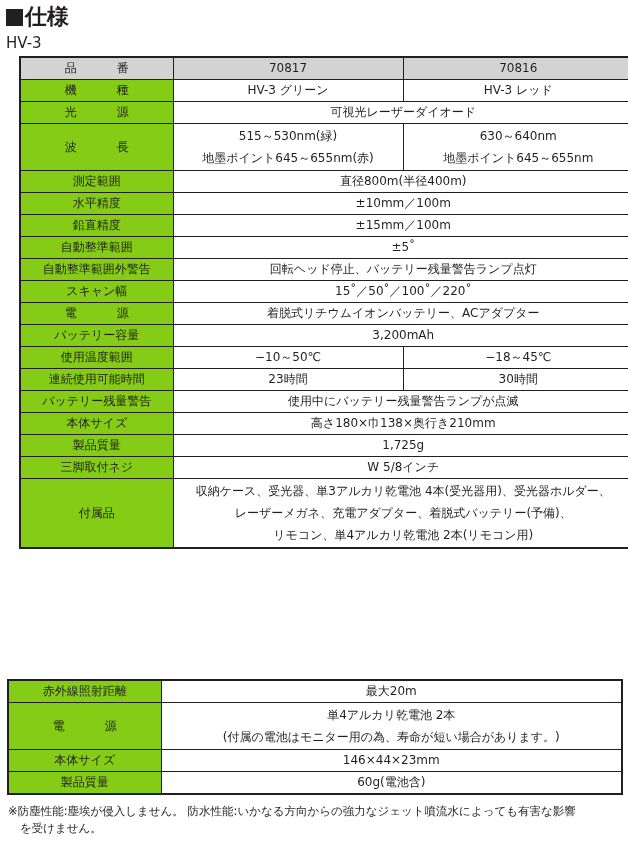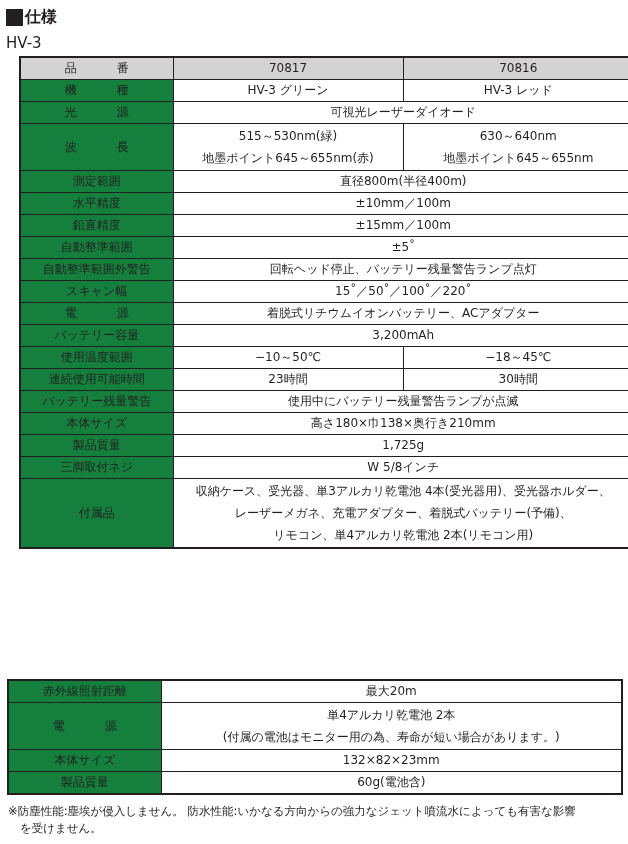--- a/index.html
+++ b/index.html
@@ -3,21 +3,21 @@
 <meta charset="utf-8">
 <style>
   html, body { margin: 0; padding: 0; background: #ffffff; }
   body {
     width: 628px; height: 844px; position: relative; overflow: hidden;
     font-family: "DejaVu Sans", "Liberation Sans", sans-serif;
     color: #231f20;
   }
   .title {
     position: absolute; left: 6px; top: 4px;
-    font-size: 16px; font-weight: bold; line-height: 26px; letter-spacing: 0px;
+    font-size: 22px; font-weight: bold; line-height: 26px; letter-spacing: 0px;
     display: flex; align-items: center;
   }
   .title .sq {
     display: inline-block; width: 17px; height: 17px; background: #231f20; margin-right: 2px;
   }
   .subtitle {
     position: absolute; left: 6px; top: 34px;
     font-size: 15px; line-height: 18px;
   }
   .section2 {
@@ -29,21 +29,21 @@
     border: 2.5px solid #231f20;
     table-layout: fixed;
     font-size: 12px;
   }
   table.spec td {
     border: 1px solid #231f20;
     text-align: center; vertical-align: middle;
     padding: 0 4px; line-height: 21px;
     white-space: nowrap;
   }
-  table.spec td.lbl { background: #15803d; }
+  table.spec td.lbl { background: #84cc16; }
   table.spec tr.hdr td { background: #d3d3d3; }
   .spaced { letter-spacing: 14px; padding-left: 18px !important; }
   #t1 { left: 19px; top: 56px; width: 614px; }
   #t2 { left: 7px; top: 679px; width: 614px; padding-left: 27px; }
   .multi { line-height: 22px !important; padding-top: 1px !important; padding-bottom: 1px !important; }
   .note {
     position: absolute; left: 8px; top: 803px; width: 616px;
     font-size: 11.5px; line-height: 17px;
   }
   .note .l2 { padding-left: 12px; display: block; }
@@ -172,21 +172,21 @@
   </tr>
   <tr>
     <td class="lbl spaced">電　源</td>
     <td class="multi">
       <div>単4アルカリ乾電池 2本</div>
       <div>(付属の電池はモニター用の為、寿命が短い場合があります。)</div>
     </td>
   </tr>
   <tr>
     <td class="lbl">本体サイズ</td>
-    <td>132×82×23mm</td>
+    <td>146×44×23mm</td>
   </tr>
   <tr>
     <td class="lbl">製品質量</td>
     <td>60g(電池含)</td>
   </tr>
 </tbody>
   </table>
 
 <div class="note">
   <span>※防塵性能:塵埃が侵入しません。 防水性能:いかなる方向からの強力なジェット噴流水によっても有害な影響</span>

